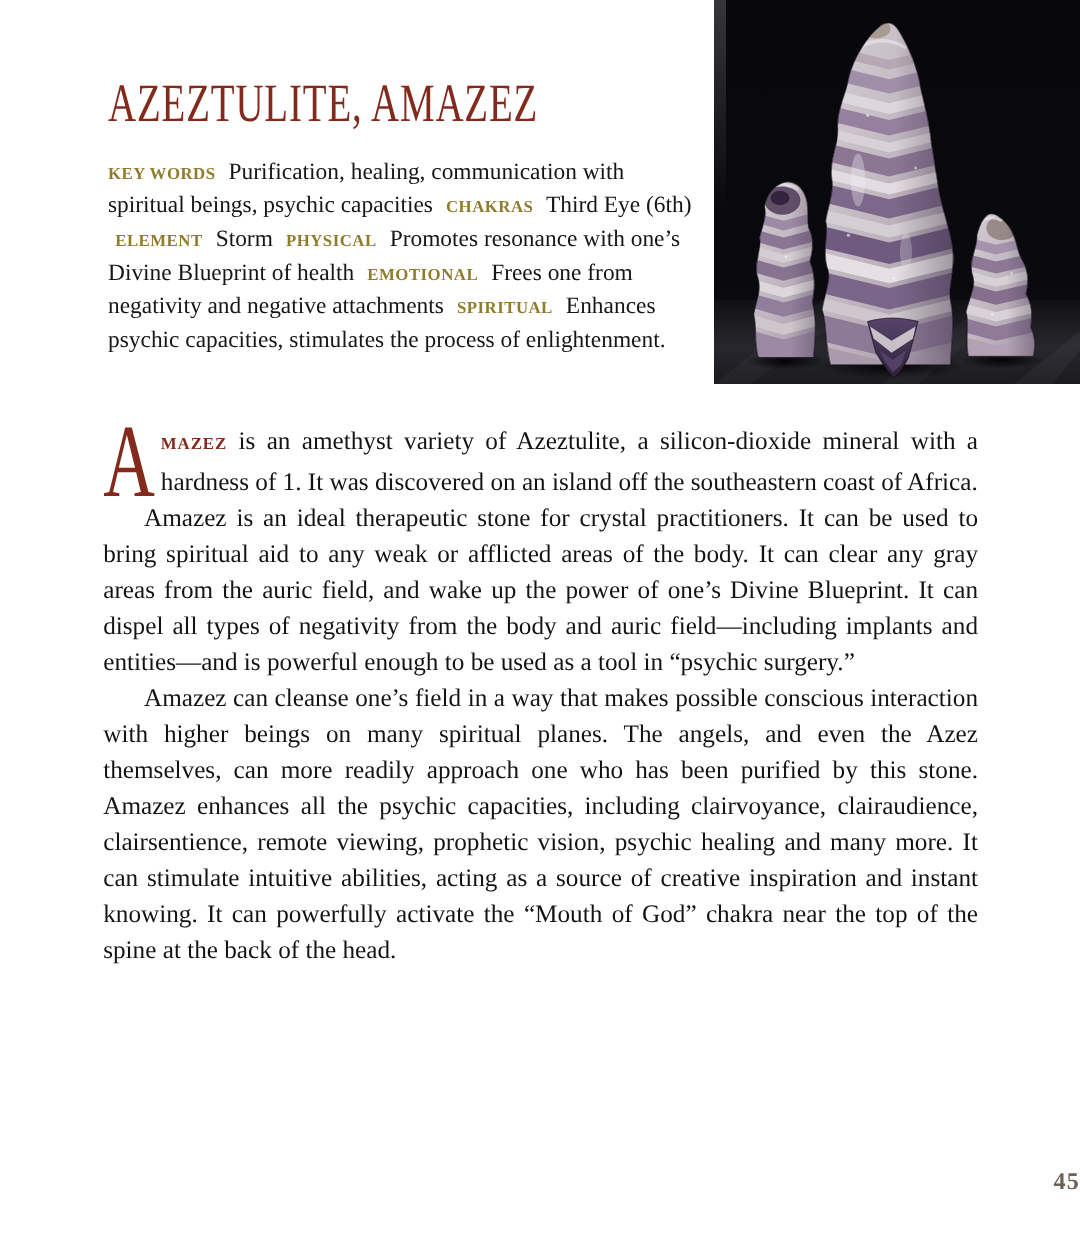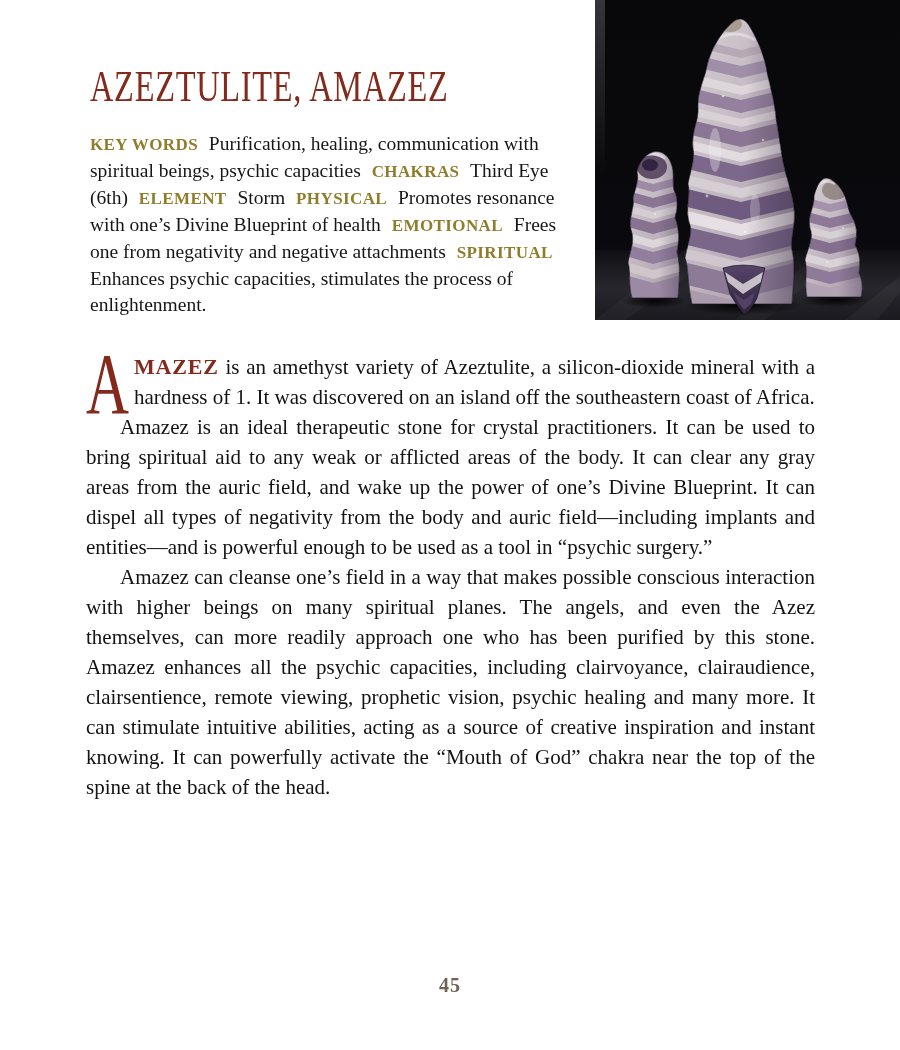--- a/index.html
+++ b/index.html
@@ -12,46 +12,46 @@
     position:absolute;left:90px;top:60px;margin:0;
     font-size:45px;font-weight:400;letter-spacing:1px;white-space:nowrap;
     color:#832a1d;transform:scaleX(.72);transform-origin:left top;
   }
   
   .keywords{
     position:absolute;left:90px;top:131px;width:494px;margin:0;
     font-size:19.5px;line-height:26px;color:#161616;text-align:left;
   }
   .kw-label{
-    font-weight:700;color:#8f7d2b;font-size:17px;letter-spacing:.4px;
+    font-weight:700;color:#8f7d2b;font-size:14px;letter-spacing:.4px;
     margin:0 6px 0 6px;white-space:nowrap;
   }
   .kw-label:first-child{margin-left:0;}
   
   .photo{position:absolute;left:595px;top:0;width:305px;height:320px;}
   .photo svg{display:block;}
   
   .body{
     position:absolute;left:86px;top:352px;width:729px;
     font-size:21px;line-height:30px;color:#131313;text-align:justify;
   }
   .body p{margin:0;}
   .body p.indent{text-indent:34px;}
   .dropcap{
     position:absolute;left:0;top:-11px;z-index:2;
     font-size:96px;line-height:1;color:#832a1d;
     transform:scale(.62,.9);transform-origin:left top;
   }
   .dc-spacer{float:left;width:48px;height:57px;}
   .lead-sc{
-    font-weight:700;color:#832a1d;font-size:22px;letter-spacing:.8px;
+    font-weight:700;color:#832a1d;font-size:14px;letter-spacing:.8px;
   }
   
   .folio{
-    position:absolute;left:0;top:974px;width:100%;text-align:center;
+    position:absolute;left:0;top:974px;width:100%;text-align:right;
     font-size:20px;font-weight:700;color:#6e6156;letter-spacing:1px;
   }
 </style>
 </head>
 <body>
 
 <div class="page">
 
   <h1 class="title">AZEZTULITE, AMAZEZ</h1>
 

